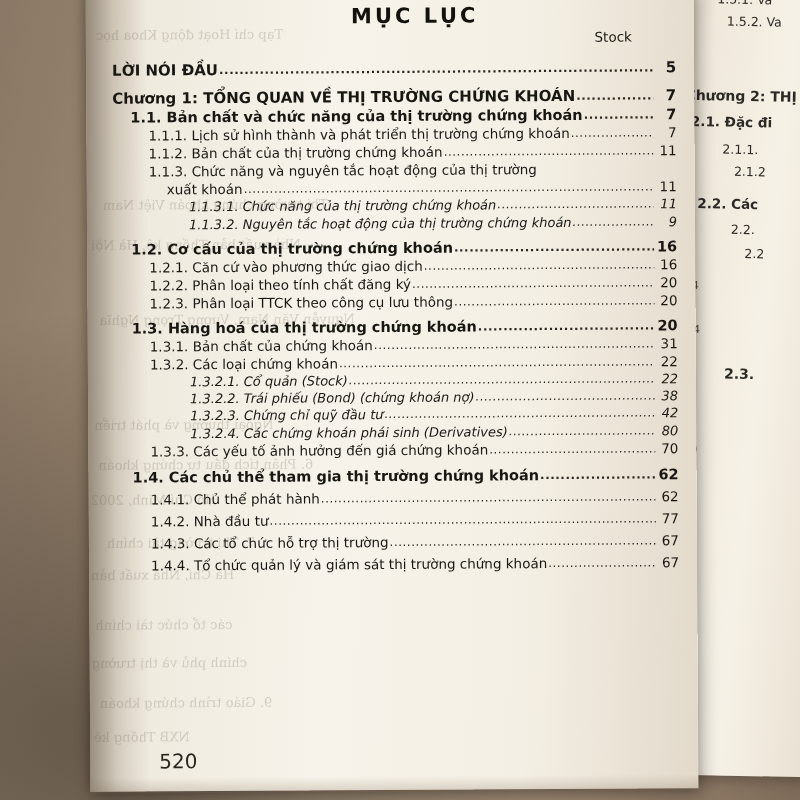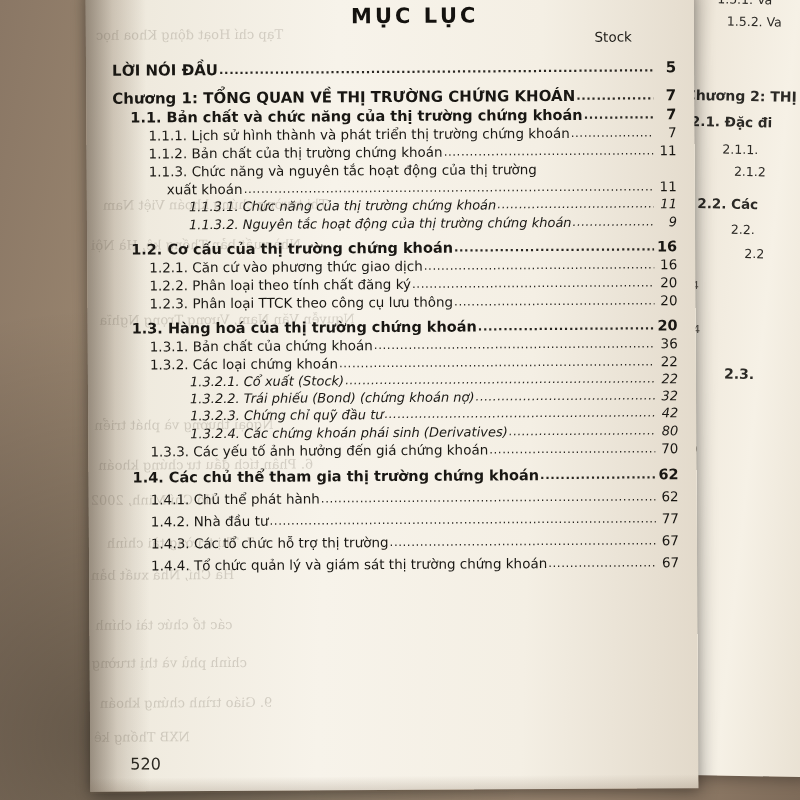--- a/index.html
+++ b/index.html
@@ -159,23 +159,23 @@
   .ind-1 { padding-left: 26px; }
   .ind-2 { padding-left: 44px; }
   .ind-3 { padding-left: 62px; }
   .ind-4 { padding-left: 84px; }
 
   .row.nodots .dots { visibility: hidden; }
 
   
   .folio {
     position: absolute;
-    left: 40px;
+    left: 69px;
     bottom: 18px;
-    font-size: 16px;
+    font-size: 20px;
     color: #2a2720;
     font-family: "DejaVu Sans", sans-serif;
   }
 
   
   .edge-bottom {
     position: absolute;
     left: 0;
     bottom: -2px;
     width: 100%;
@@ -320,39 +320,39 @@
 
         <div class="row lv-1 ind-1" style="margin-top:6px;">
           <span class="lbl">1.3. Hàng hoá của thị trường chứng khoán</span>
           <span class="dots">......................................................................................................</span>
           <span class="pg">20</span>
         </div>
 
         <div class="row lv-2 ind-2">
           <span class="lbl">1.3.1. Bản chất của chứng khoán</span>
           <span class="dots">......................................................................................................</span>
-          <span class="pg">36</span>
+          <span class="pg">31</span>
         </div>
 
         <div class="row lv-2 ind-2">
           <span class="lbl">1.3.2. Các loại chứng khoán</span>
           <span class="dots">......................................................................................................</span>
           <span class="pg">22</span>
         </div>
 
         <div class="row lv-3 ind-4">
-          <span class="lbl">1.3.2.1. Cổ xuất (Stock)</span>
+          <span class="lbl">1.3.2.1. Cổ quản (Stock)</span>
           <span class="dots">......................................................................................................</span>
           <span class="pg">22</span>
         </div>
 
         <div class="row lv-3 ind-4">
           <span class="lbl">1.3.2.2.  Trái phiếu (Bond) (chứng khoán nợ)</span>
           <span class="dots">......................................................................................................</span>
-          <span class="pg">32</span>
+          <span class="pg">38</span>
         </div>
 
         <div class="row lv-3 ind-4">
           <span class="lbl">1.3.2.3. Chứng chỉ quỹ đầu tư</span>
           <span class="dots">......................................................................................................</span>
           <span class="pg">42</span>
         </div>
 
         <div class="row lv-3 ind-4">
           <span class="lbl">1.3.2.4. Các chứng khoán phái sinh (Derivatives)</span>

